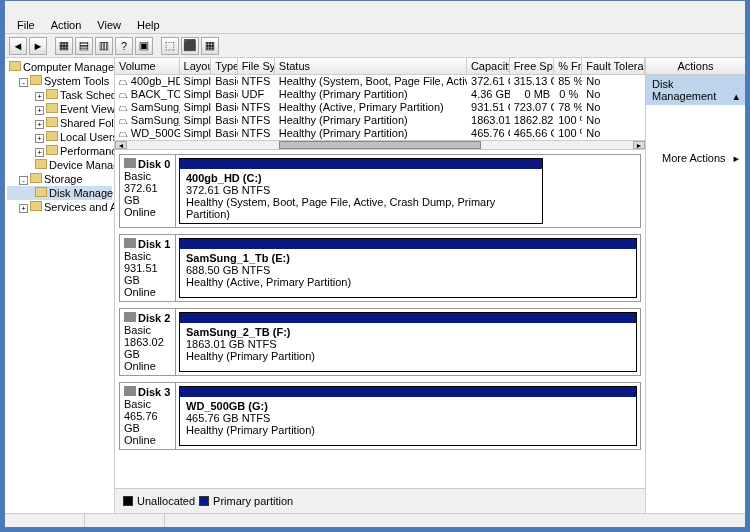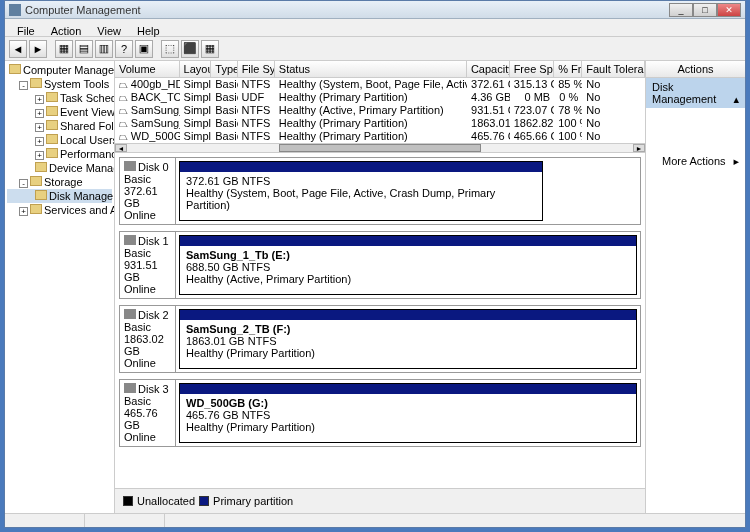--- a/index.html
+++ b/index.html
@@ -4,21 +4,21 @@
 <style>
 * { margin:0; padding:0; box-sizing:border-box; font-family:"Segoe UI",Tahoma,sans-serif; font-size:11px; }
 body { background:#4a7abc; width:750px; height:532px; overflow:hidden; position:relative; }
 .window { position:absolute; top:0; left:4px; right:4px; bottom:4px; background:#fff; border:1px solid #5a7ba8; display:flex; flex-direction:column; }
 .titlebar { height:18px; background:linear-gradient(#e8f0f8,#d0dce8); display:flex; align-items:center; padding:0 4px; border-bottom:1px solid #a0b0c0; }
 .titlebar .icon { width:12px; height:12px; background:#6080a0; margin-right:4px; }
 .titlebar .title { flex:1; color:#333; }
 .winbtns { display:flex; gap:0; }
 .winbtn { width:24px; height:14px; border:1px solid #888; background:linear-gradient(#f0f0f0,#d0d0d0); display:flex; align-items:center; justify-content:center; font-size:9px; }
 .winbtn.close { background:linear-gradient(#e88,#c44); color:#fff; }
-.menubar { height:18px; background:#f0f0f0; display:flex; padding:4px 4px; border-bottom:1px solid #ccc; }
+.menubar { height:18px; background:#f0f0f0; display:flex; padding:16px 4px; border-bottom:1px solid #ccc; }
 .menubar span { padding:2px 8px; cursor:default; }
 .toolbar { height:24px; background:#f0f0f0; display:flex; align-items:center; padding:0 4px; gap:2px; border-bottom:1px solid #ccc; }
 .tbtn { width:18px; height:18px; border:1px solid #aaa; background:linear-gradient(#fff,#e0e0e0); display:flex; align-items:center; justify-content:center; }
 .content { flex:1; display:flex; overflow:hidden; }
 .treepane { width:110px; background:#fff; border-right:1px solid #ccc; overflow:auto; }
 .tree { padding:2px; }
 .treenode { white-space:nowrap; padding:1px 0 1px 2px; cursor:default; }
 .treenode.l1 { padding-left:12px; }
 .treenode.l2 { padding-left:28px; }
 .treenode.sel { background:#cde; }
@@ -29,21 +29,21 @@
 .volhdr div { padding:2px 4px; border-right:1px solid #ccc; overflow:hidden; white-space:nowrap; }
 .volrow { display:flex; padding:0 0; }
 .volrow div { padding:0 4px; overflow:hidden; white-space:nowrap; }
 .c-vol{width:70px}.c-lay{width:34px}.c-typ{width:28px}.c-fs{width:40px}.c-st{width:210px}.c-cap{width:46px;text-align:right}.c-fr{width:48px;text-align:right}.c-pf{width:30px;text-align:right}.c-ft{width:68px}
 .volscroll { height:10px; background:#f0f0f0; border-top:1px solid #ccc; border-bottom:1px solid #ccc; display:flex; }
 .volscroll .thumb { background:#c0c0c0; width:40%; margin-left:30%; border:1px solid #888; }
 .volscroll .arr { width:12px; background:#ddd; border:1px solid #aaa; text-align:center; font-size:7px; }
 .diskpane { flex:1; overflow:auto; padding:4px; }
 .diskrow { display:flex; border:1px solid #999; margin-bottom:6px; }
 .diskinfo { width:56px; padding:3px 4px; border-right:1px solid #999; font-size:10px; }
-.diskinfo .nm { font-weight:normal; }
+.diskinfo .nm { font-weight:bold; }
 .diskinfo .ic { display:inline-block; width:12px; height:10px; background:#888; margin-right:2px; }
 .diskvol { flex:1; border:1px solid #000; margin:3px; }
 .diskvol .bar { height:10px; background:#0a1880; }
 .diskvol .txt { padding:3px 6px; font-size:10px; }
 .diskvol .txt .vn { font-weight:bold; }
 .legend { height:16px; background:#f0f0f0; border-top:1px solid #ccc; display:flex; align-items:center; padding:12px 8px; gap:4px; }
 .legend .sw { width:10px; height:10px; border:1px solid #333; }
 .legend .sw.un { background:#000; }
 .legend .sw.pp { background:#0a1880; }
 .actionpane { width:100px; background:#fff; border-left:1px solid #ccc; }
@@ -51,29 +51,20 @@
 .actionpane .item { padding:3px 6px; }
 .actionpane .item.sel { background:#bcd4ec; }
 .actionpane .item.more { text-align:left; padding-left:16px;margin-top:44px; }
 .statusbar { height:14px; background:#f0f0f0; border-top:1px solid #ccc; display:flex; }
 .statusbar .seg { border-right:1px solid #ccc; width:80px; }
 </style>
 </head>
 <body>
 
 <div class="window">
-  <div class="titlebar">
-    <span class="icon"></span>
-    <span class="title">Computer Management</span>
-    <div class="winbtns">
-      <div class="winbtn">_</div>
-      <div class="winbtn">□</div>
-      <div class="winbtn close">✕</div>
-    </div>
-  </div>
   <div class="menubar">
     <span>File</span>
     <span>Action</span>
     <span>View</span>
     <span>Help</span>
   </div>
   <div class="toolbar">
     <div class="tbtn">◄</div>
     <div class="tbtn">►</div>
     <div style="width:4px"></div>
@@ -183,20 +174,21 @@
           <div class="diskrow">
             <div class="diskinfo">
               <div class="nm"><span class="ic"></span>Disk 0</div>
               <div>Basic</div>
               <div>372.61 GB</div>
               <div>Online</div>
             </div>
             <div class="diskvol" style="max-width:70%">
               <div class="bar"></div>
               <div class="txt">
+                <div class="vn">400gb_HD  (C:)</div>
                 <div>372.61 GB NTFS</div>
                 <div>Healthy (System, Boot, Page File, Active, Crash Dump, Primary Partition)</div>
               </div>
             </div>
           </div>
           <div class="diskrow">
             <div class="diskinfo">
               <div class="nm"><span class="ic"></span>Disk 1</div>
               <div>Basic</div>
               <div>931.51 GB</div>

